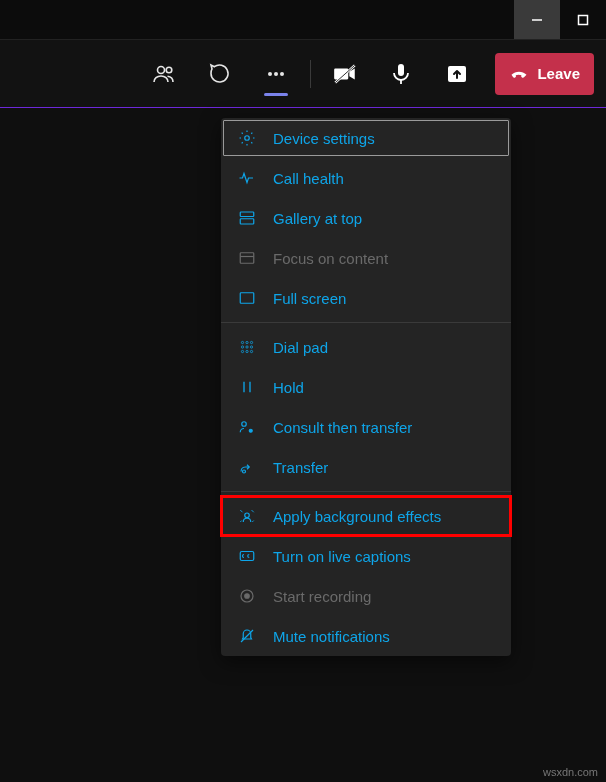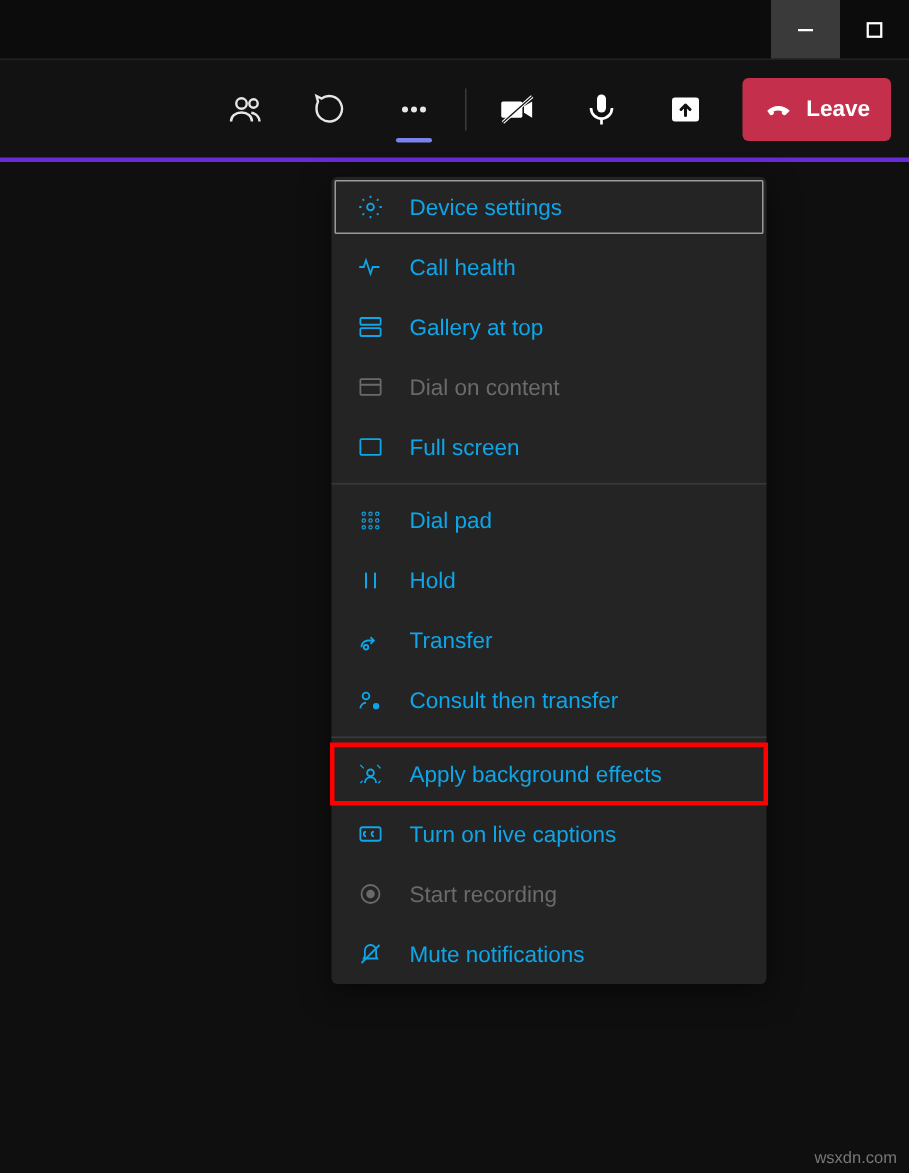--- a/index.html
+++ b/index.html
@@ -29,21 +29,21 @@
     .win-btn.min { background: #3a3a3a; }
     .win-btn svg { stroke: #fff; }
     .toolbar {
       height: 68px;
       background: #121212;
       display: flex;
       align-items: center;
       justify-content: flex-end;
       padding: 0 12px;
       gap: 0;
-      border-bottom: 3px solid #6d28d9;
+      border-bottom: 1px solid #6d28d9;
     }
     .tool-btn {
       width: 56px;
       height: 56px;
       display: flex;
       align-items: center;
       justify-content: center;
       position: relative;
     }
     .tool-btn.active::after {
@@ -220,21 +220,21 @@
     </span>
     <span>Gallery at top</span>
   </div>
   <div class="menu-item disabled">
     <span class="mi-icon">
       <svg width="18" height="18" viewBox="0 0 24 24" stroke-width="1.6">
           <rect x="3" y="5" width="18" height="14" rx="1"></rect>
           <line x1="3" y1="10" x2="21" y2="10"></line>
         </svg>
     </span>
-    <span>Dial on content</span>
+    <span>Focus on content</span>
   </div>
   <div class="menu-item">
     <span class="mi-icon">
       <svg width="18" height="18" viewBox="0 0 24 24" stroke-width="1.6">
           <rect x="3" y="5" width="18" height="14" rx="1"></rect>
         </svg>
     </span>
     <span>Full screen</span>
   </div>
 
@@ -261,36 +261,36 @@
       <svg width="18" height="18" viewBox="0 0 24 24" stroke-width="1.8">
           <line x1="8" y1="5" x2="8" y2="19"></line>
           <line x1="16" y1="5" x2="16" y2="19"></line>
         </svg>
     </span>
     <span>Hold</span>
   </div>
   <div class="menu-item">
     <span class="mi-icon">
       <svg width="18" height="18" viewBox="0 0 24 24" stroke-width="1.6">
-          <path d="M4 18c0-6 6-6 6-6l5 0M12 9l3 3-3 3"></path>
-          <path d="M6 18a2 2 0 1 0 4 0 2 2 0 1 0-4 0"></path>
-        </svg>
-    </span>
-    <span>Transfer</span>
-  </div>
-  <div class="menu-item">
-    <span class="mi-icon">
-      <svg width="18" height="18" viewBox="0 0 24 24" stroke-width="1.6">
           <circle cx="8" cy="8" r="3"></circle>
           <circle cx="17" cy="17" r="2" fill="currentColor"></circle>
           <path d="M3 19c0-3 2.5-5 5-5"></path>
         </svg>
     </span>
     <span>Consult then transfer</span>
   </div>
+  <div class="menu-item">
+    <span class="mi-icon">
+      <svg width="18" height="18" viewBox="0 0 24 24" stroke-width="1.6">
+          <path d="M4 18c0-6 6-6 6-6l5 0M12 9l3 3-3 3"></path>
+          <path d="M6 18a2 2 0 1 0 4 0 2 2 0 1 0-4 0"></path>
+        </svg>
+    </span>
+    <span>Transfer</span>
+  </div>
 
   <div class="menu-sep"></div>
 
   <div class="menu-item highlighted">
     <span class="mi-icon">
       <svg width="18" height="18" viewBox="0 0 24 24" stroke-width="1.6">
           <circle cx="12" cy="11" r="3"></circle>
           <path d="M7 20c0-3 2-5 5-5s5 2 5 5"></path>
           <path d="M3 4l3 3M18 4l3 3M3 20l2-2M19 20l2-2" stroke-width="1.2"></path>
         </svg>

